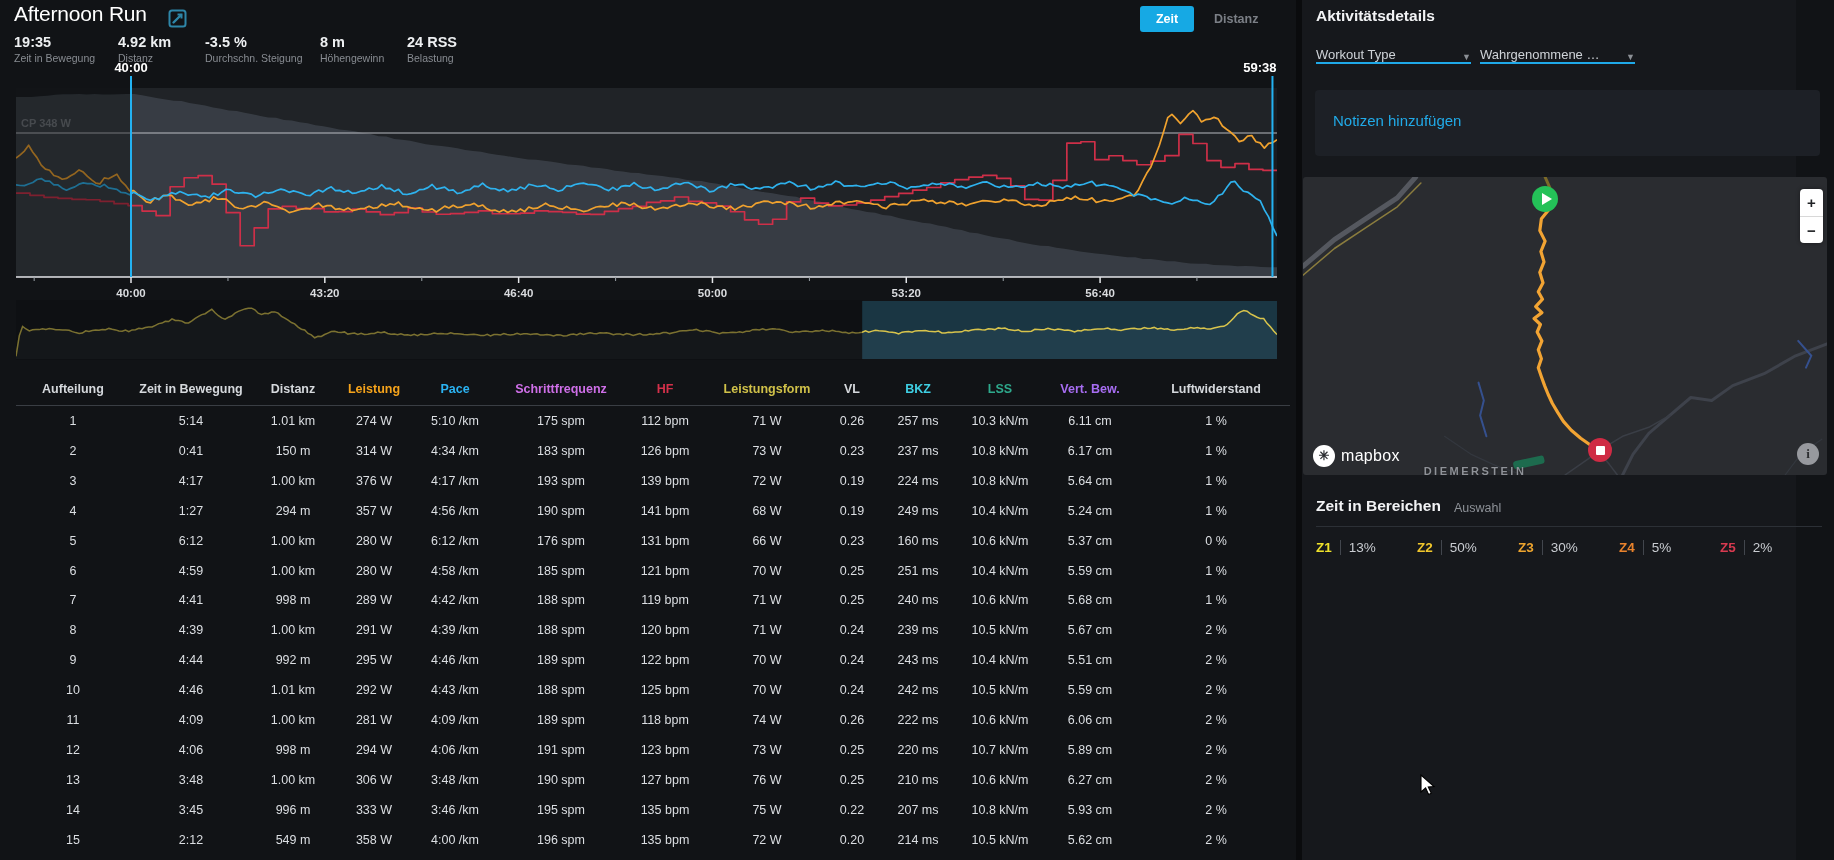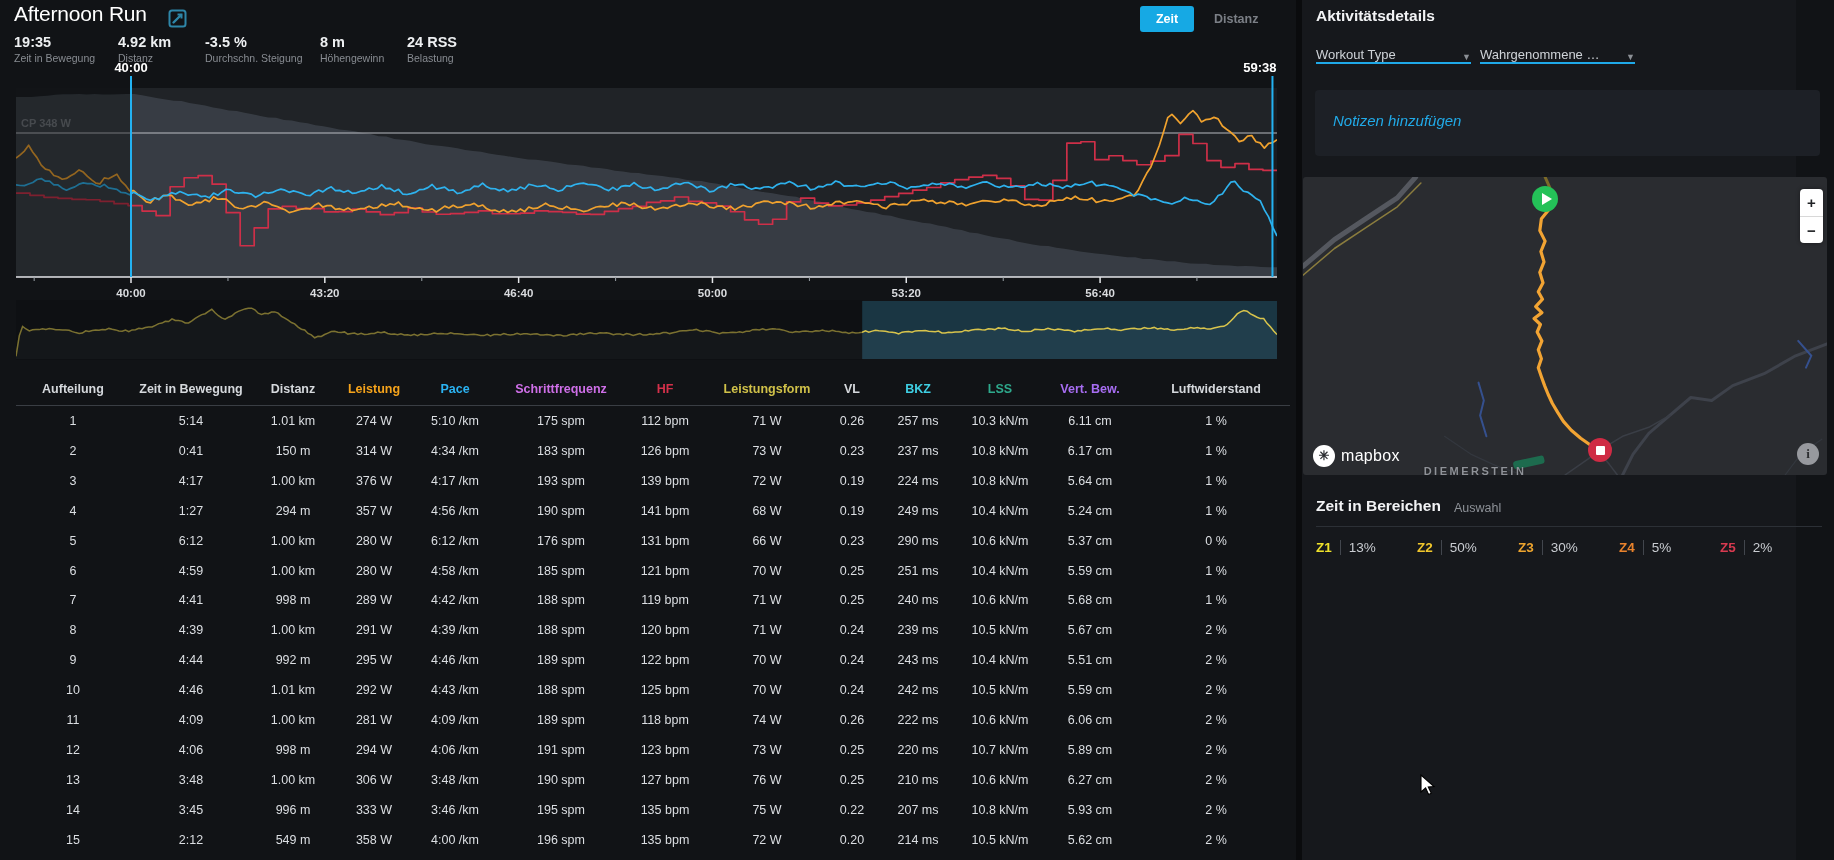--- a/index.html
+++ b/index.html
@@ -30,21 +30,21 @@
 
   
   #panel { position:absolute; left:1302px; top:0; width:494px; height:860px; background:#16181c; }
   #panel::before { content:""; position:absolute; left:-6px; top:0; width:6px; height:100%; background:#0a0b0d; }
   #panel-title { position:absolute; left:14px; top:7px; font-size:15.5px; font-weight:700; color:#f2f3f5; }
   .dd { position:absolute; top:40px; height:24px; border-bottom:2px solid #1fa9e8; display:flex; align-items:flex-end;
         justify-content:space-between; font-size:13px; color:#cfd3d8; cursor:pointer; }
   #dd1 { left:14px; width:155px; }
   #dd2 { left:178px; width:155px; }
   .chev { color:#8b8f95; font-size:9px; }
-  #notes { position:absolute; left:13px; top:90px; width:505px; height:66px; background:#1d2026; border-radius:4px; cursor:text;font-style:italic; }
+  #notes { position:absolute; left:13px; top:90px; width:505px; height:66px; background:#1d2026; border-radius:4px; cursor:text; }
   #notes-link { position:absolute; left:18px; top:22px; color:#21aae8; font-size:15px; }
 
   
   #map { position:absolute; left:1px; top:177px; width:524px; height:298px; border-radius:3px; overflow:hidden; background:#2a2c30; }
   #map svg { position:absolute; left:0; top:0; }
   .place { position:absolute; color:#8f9298; font-size:11px; letter-spacing:2.5px; font-weight:700; text-shadow:0 1px 2px #141517; transform:translateX(-50%); white-space:nowrap;margin-top:24px; }
   #place-0 { left:172px; top:264px; }
   #place-1 { left:292px; top:278px; }
   #zoomctl { position:absolute; right:4px; top:12px; width:23px; height:54px; background:#fff; border-radius:4px; box-shadow:0 0 4px rgba(0,0,0,.4); }
   .zbtn { height:27px; text-align:center; line-height:27px; color:#202225; font-weight:700; font-size:15px; cursor:pointer; }
@@ -228,21 +228,21 @@
       <div class="trow tgrid">
         <div class="td">5</div>
         <div class="td">6:12</div>
         <div class="td">1.00 km</div>
         <div class="td">280 W</div>
         <div class="td">6:12 /km</div>
         <div class="td">176 spm</div>
         <div class="td">131 bpm</div>
         <div class="td">66 W</div>
         <div class="td">0.23</div>
-        <div class="td">290 ms</div>
+        <div class="td">160 ms</div>
         <div class="td">10.6 kN/m</div>
         <div class="td">5.37 cm</div>
         <div class="td">0 %</div>
       </div>
       <div class="trow tgrid">
         <div class="td">6</div>
         <div class="td">4:59</div>
         <div class="td">1.00 km</div>
         <div class="td">280 W</div>
         <div class="td">4:58 /km</div>

